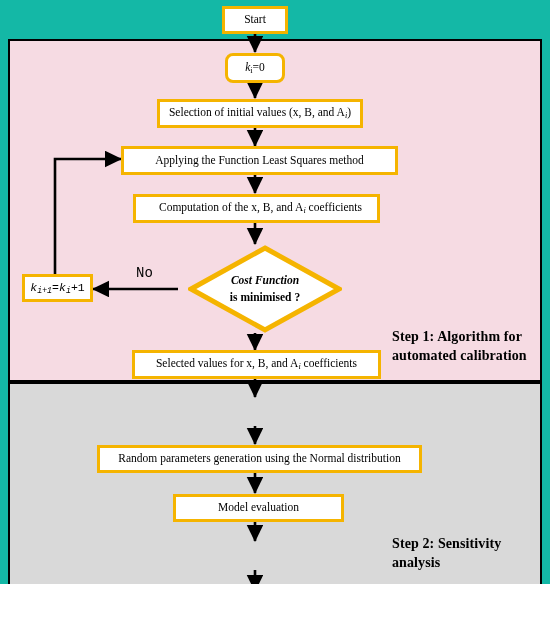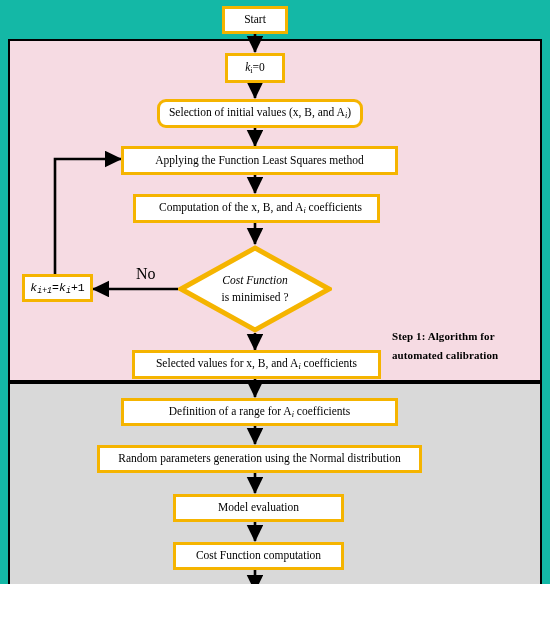--- a/index.html
+++ b/index.html
@@ -38,21 +38,21 @@
     width: 534px;
     height: 205px;
     background: #d9d9d9;
   }
 
   
   .band-caption {
     position: absolute;
     font-family: "Liberation Serif", "DejaVu Serif", serif;
     font-weight: bold;
-    font-size: 11px;
+    font-size: 14px;
     line-height: 19px;
     color: #000000;
     white-space: pre-line;
     letter-spacing: 0.1px;
   }
   #caption-step1 {
     left: 392px;
     top: 327px;
     width: 150px;
   }
@@ -76,24 +76,25 @@
     font-size: 11.5px;
     color: #000000;
     line-height: 1.15;
     padding: 0 4px;
   }
   .node span.txt { display: inline-block; }
 
   
   #node-decision {
     position: absolute;
-    left: 178px;
+    left: 188px;
     top: 245px;
     width: 154px;
     height: 88px;
+    font-weight: bold;
   }
   #node-decision svg {
     position: absolute;
     left: 0; top: 0;
     width: 154px;
     height: 88px;
   }
   #node-decision .diamond-label {
     position: absolute;
     left: 0;
@@ -119,22 +120,22 @@
     left: 0;
     top: 0;
     width: 550px;
     height: 630px;
     pointer-events: none;
   }
 
   
   .edge-label {
     position: absolute;
-    font-family: Liberation Serif, serif;
-    font-size: 16px;
+    font-family: Liberation Mono, monospace;
+    font-size: 14px;
     color: #000000;
   }
   #label-no {
     left: 136px;
     top: 265px;
   }
 
   sub { font-size: 0.72em; vertical-align: -0.25em; }
   .it { font-style: italic; }
 </style>
@@ -179,25 +180,25 @@
       <line x1="255" y1="570" x2="255" y2="591"></line>
 
       <path d="M55,289 L55,159 L121,159"></path>
     </g>
   </svg>
 
   <div class="node" id="node-start" style="left:222px; top:6px; width:66px; height:28px;">
     <span class="txt">Start</span>
   </div>
 
-  <div class="node" id="node-init-counter" style="left:225px; top:53px; width:60px; height:30px;">
+  <div class="node" id="node-init-counter" style="left:225px; top:53px; width:60px; height:30px;border-radius:8px;">
     <span class="txt"><span class="it">k</span><sub>i</sub><span>=0</span></span>
   </div>
 
-  <div class="node" id="node-initial-values" style="left:157px; top:99px; width:206px; height:29px;border-radius:9px;">
+  <div class="node" id="node-initial-values" style="left:157px; top:99px; width:206px; height:29px;">
     <span class="txt"><span>Selection of initial values (x, B, and A</span><sub class="it">i</sub><span>)</span></span>
   </div>
 
   <div class="node" id="node-nls-method" style="left:121px; top:146px; width:277px; height:29px;">
     <span class="txt">Applying the Function Least Squares method</span>
   </div>
 
   <div class="node" id="node-computation" style="left:133px; top:194px; width:247px; height:29px;padding-left:12px;">
     <span class="txt"><span>Computation of the x, B, and A</span><sub class="it">i</sub><span> coefficients</span></span>
   </div>
@@ -213,38 +214,34 @@
   </div>
 
   <div class="node" id="node-increment" style="left:22px; top:274px; width:71px; height:28px;font-family:Liberation Mono, monospace;">
     <span class="txt"><span class="it">k</span><sub class="it">i+1</sub><span class="it">=k</span><sub class="it">i</sub><span>+1</span></span>
   </div>
 
   <div class="node" id="node-selected-values" style="left:132px; top:350px; width:249px; height:29px;">
     <span class="txt"><span>Selected values for x, B, and A</span><sub class="it">i</sub><span> coefficients</span></span>
   </div>
 
-  <div class="node" id="node-range-definition" style="left:121px; top:398px; width:277px; height:28px;">
-    <span class="txt"><span>Definition of a range for A</span><sub class="it">i</sub><span> coefficients</span></span>
-  </div>
 
   <div class="node" id="node-random-params" style="left:97px; top:445px; width:325px; height:28px;">
     <span class="txt">Random parameters generation using the Normal distribution</span>
   </div>
 
   <div class="node" id="node-model-evaluation" style="left:173px; top:494px; width:171px; height:28px;">
     <span class="txt">Model evaluation</span>
   </div>
 
-  <div class="node" id="node-cost-computation" style="left:173px; top:542px; width:171px; height:28px;">
-    <span class="txt">Cost Function computation</span>
-  </div>
 
   <div class="node" id="node-end" style="left:222px; top:592px; width:66px; height:28px;">
     <span class="txt">End</span>
   </div>
 
   <div class="edge-label" id="label-no">No</div>
 
   <div class="band-caption" id="caption-step1">Step 1: Algorithm for
 automated calibration</div>
+  <div class="band-caption" id="caption-step2">Step 2: Sensitivity
+analysis</div>
 
 </div>
 
 </body></html>

